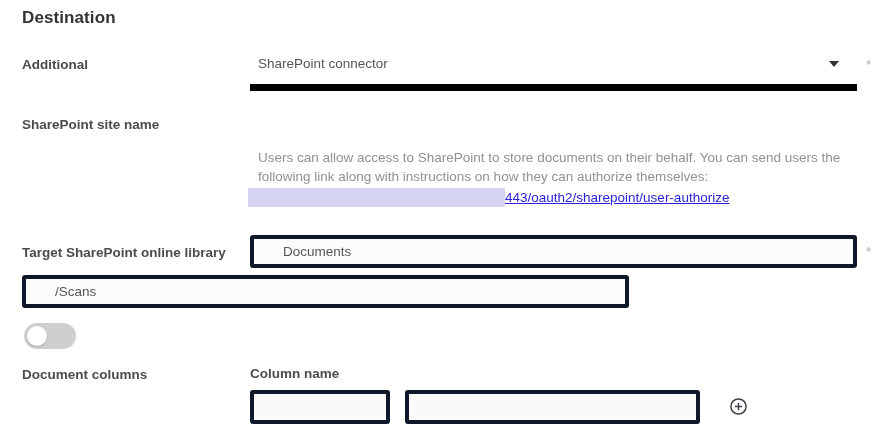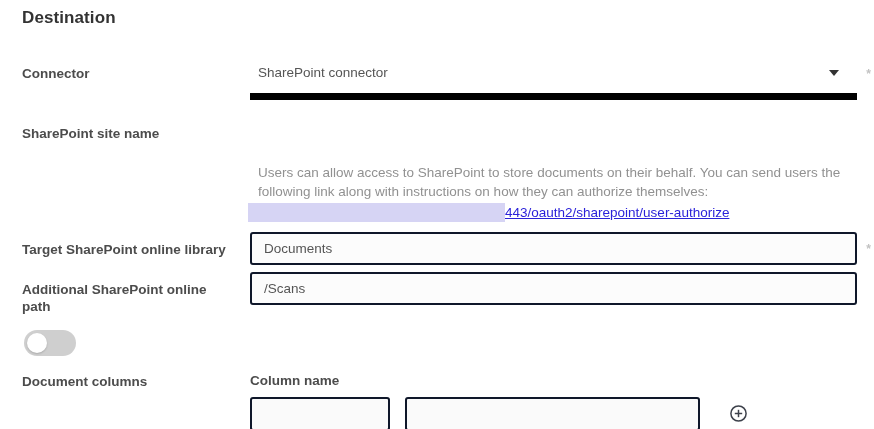--- a/index.html
+++ b/index.html
@@ -6,21 +6,21 @@
   html,body { background:#fff; }
   body {
     width:874px; height:429px; overflow:hidden; position:relative;
     font-family:"Liberation Sans","DejaVu Sans",sans-serif;
     -webkit-font-smoothing:antialiased;
   }
   .wrap { padding:8px 17px 0 22px; }
 
   h1.page-heading {
     font-size:17px; font-weight:700; color:#333; letter-spacing:.1px;
-    margin-bottom:37px;
+    margin-bottom:28px;
   }
 
   .row { display:flex; align-items:flex-start; }
   .lbl {
     width:228px; flex-shrink:0; padding-right:12px;
     font-size:13.5px; font-weight:700; color:#4c4c4c; line-height:17px;
   }
   .content { width:607px; position:relative; }
 
   
@@ -34,41 +34,41 @@
     width:0; height:0; margin-right:6px;
     border-left:5px solid transparent; border-right:5px solid transparent;
     border-top:6px solid #333;
   }
   .req {
     position:absolute; right:-14px; top:2px;
     font-size:12px; color:#c2c2c2; font-weight:700;
   }
 
   
-  .row-site { margin-bottom:21px; }
+  .row-site { margin-bottom:15px; }
   .ro-value { font-size:13.5px; color:#555; padding-left:8px; padding-top:0; }
 
   
-  .row-note { margin-bottom:10px; }
+  .row-note { margin-bottom:28px; }
   .note {
     font-size:13.5px; color:#919191; line-height:19px; padding-left:8px;
   }
   .link-line { padding-left:8px; margin-top:1px; line-height:19px; white-space:nowrap; }
   .redact {
     display:inline-block; width:257px; height:19px; margin-left:-10px;
     background:#d6d4f4; vertical-align:middle;
   }
   .auth-link {
     font-size:13.5px; color:#2b22d9; text-decoration:underline; vertical-align:middle;
   }
 
   
   .ti {
-    width:100%; height:33px; border:2px solid #0f172a; border-radius:3px;
-    background:#fcfcfc; padding:0 12px; font-size:13.5px; color:#555;
+    width:100%; height:33px; border:4px solid #0f172a; border-radius:3px;
+    background:#fcfcfc; padding:0 29px; font-size:13.5px; color:#555;
     font-family:"Liberation Sans","DejaVu Sans",sans-serif; outline:none;
   }
   .row-library { margin-bottom:7px; }
   .row-path { margin-bottom:15px; }
   .row-library .lbl, .row-path .lbl { padding-top:9px; }
   .row-library .req { top:10px; }
 
   
   .row-toggle { margin-bottom:17px; }
   .toggle {
@@ -94,21 +94,21 @@
   }
 </style>
 </head>
 <body>
 
 <div class="wrap">
 
   <h1 class="page-heading">Destination</h1>
 
   <div class="row row-connector">
-    <div class="lbl">Connector</div>
+    <div class="lbl">Additional</div>
     <div class="content">
       <div class="select">
         <span class="select-value">SharePoint connector</span>
         <span class="caret"></span>
       </div>
       <span class="req">*</span>
     </div>
   </div>
 
   <div class="row row-site">
@@ -127,21 +127,20 @@
 
   <div class="row row-library">
     <div class="lbl">Target SharePoint online library</div>
     <div class="content">
       <input class="ti" type="text" value="Documents" style="">
       <span class="req">*</span>
     </div>
   </div>
 
   <div class="row row-path">
-    <div class="lbl">Additional SharePoint online path</div>
     <div class="content">
       <input class="ti" type="text" value="/Scans" style="">
     </div>
   </div>
 
   <div class="row row-toggle">
     <div class="content">
       <div class="toggle">
         <span class="knob"></span>
       </div>

